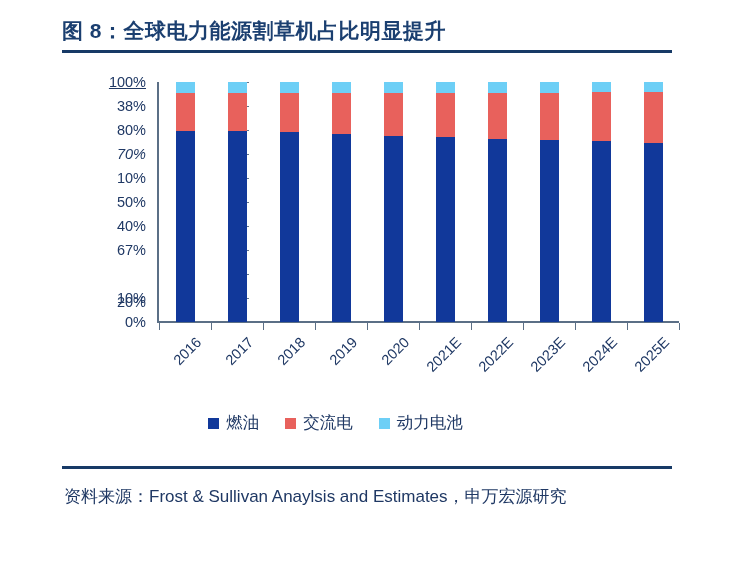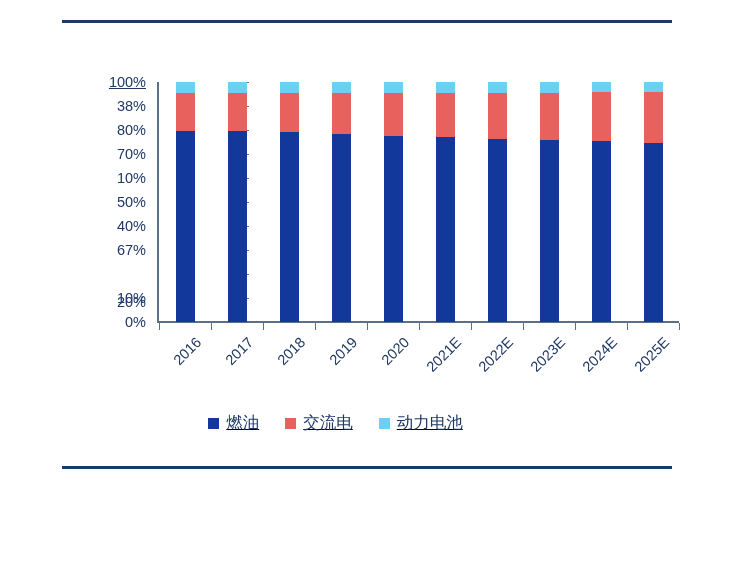--- a/index.html
+++ b/index.html
@@ -131,21 +131,20 @@
   
   .legend {
     position: absolute;
     left: 0;
     top: 412px;
     width: 671px;
     display: flex;
     justify-content: center;
     align-items: center;
     gap: 26px;
-    text-decoration: underline;
   }
   .legend-item {
     display: flex;
     align-items: center;
     gap: 7px;
   }
   .legend-swatch {
     width: 11px;
     height: 11px;
     display: block;
@@ -173,32 +172,33 @@
     line-height: 34px;
     color: #1f3864;
   }
 </style>
 </head>
 <body>
 
 <div class="figure">
 
   <div class="title-block">
+    <div class="title-text">图 8：全球电力能源割草机占比明显提升</div>
     <div class="title-rule"></div>
   </div>
 
   <div class="plot-wrap">
     <div class="axis-labels" id="y-axis-labels">
         <div class="ytick" style="top: 20px; text-decoration: underline;">100%</div>
         <div class="ytickmark" style="top: 20px;"></div>
         <div class="ytick" style="top: 44px;">38%</div>
         <div class="ytickmark" style="top: 44px;"></div>
         <div class="ytick" style="top: 68px;">80%</div>
         <div class="ytickmark" style="top: 68px;"></div>
-        <div class="ytick" style="top: 92px;">70%</div>
+        <div class="ytick" style="top: 92px; font-style: italic;">70%</div>
         <div class="ytickmark" style="top: 92px;"></div>
         <div class="ytick" style="top: 116px;">10%</div>
         <div class="ytickmark" style="top: 116px;"></div>
         <div class="ytick" style="top: 140px; text-align: right;">50%</div>
         <div class="ytickmark" style="top: 140px;"></div>
         <div class="ytick" style="top: 164px;">40%</div>
         <div class="ytickmark" style="top: 164px;"></div>
         <div class="ytick" style="top: 188px;">67%</div>
         <div class="ytickmark" style="top: 188px;"></div>
         <div class="ytick" style="top: 212px; margin-top: 28px;">20%</div>
@@ -316,14 +316,15 @@
         <span class="legend-swatch" style="background: rgb(232, 97, 92);"></span>
         <span class="legend-label">交流电</span>
       </div>
       <div class="legend-item">
         <span class="legend-swatch" style="background: rgb(109, 207, 246);"></span>
         <span class="legend-label">动力电池</span>
       </div>
     </div>
 
   <div class="footer-rule"></div>
+  <div class="footer-text">资料来源：Frost &amp; Sullivan Anaylsis and Estimates，申万宏源研究</div>
 
 </div>
 
 </body></html>

